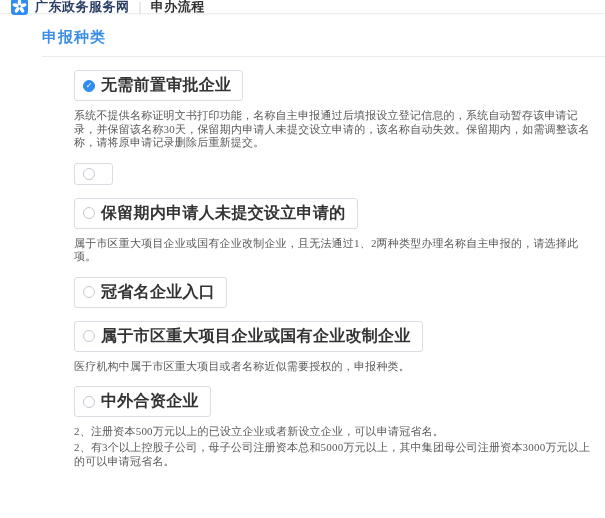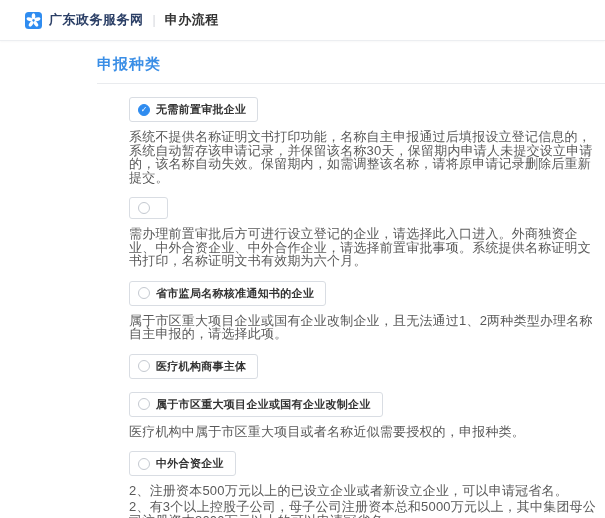--- a/index.html
+++ b/index.html
@@ -4,23 +4,23 @@
 <style>
   * { margin: 0; padding: 0; box-sizing: border-box; }
   html, body {
     width: 605px; height: 518px;
     background: #ffffff;
     font-family: "Liberation Sans", "DejaVu Sans", sans-serif;
     overflow: hidden;
   }
   
   .top-header {
-    height: 41px;
+    height: 14px;
     display: flex; align-items: center;
-    padding-left: 25px;
+    padding-left: 11px;
     background: #ffffff;
     border-bottom: 1px solid #eceef1;
     box-shadow: 0 1px 2px rgba(0,0,0,0.03);
   }
   .logo {
     width: 17px; height: 17px; flex: 0 0 17px;
     margin-right: 7px; display: inline-block;
   }
   .site-name {
     font-size: 13px; font-weight: bold; color: #2b3f66;
@@ -28,21 +28,21 @@
   }
   .header-sep {
     color: #d4d7dc; font-size: 12px; margin: 0 9px;
     font-weight: normal;
   }
   .header-page {
     font-size: 13px; font-weight: bold; color: #333;
     letter-spacing: 0.5px;
   }
   
-  .main { padding: 14px 0 0 97px; }
+  .main { padding: 14px 0 0 42px; }
   .page-title {
     font-size: 15px; font-weight: 600; color: #3a8ee6;
     letter-spacing: 1px; margin-bottom: 9px;
   }
   .title-divider {
     border: none; border-top: 1px solid #e9ebee;
     margin: 0 0 13px 0;
   }
   
   .options { margin-left: 32px; padding-right: 6px; }
@@ -57,28 +57,29 @@
   .radio {
     width: 12px; height: 12px; flex: 0 0 12px;
     border-radius: 50%;
     margin-right: 6px;
     display: inline-flex; align-items: center; justify-content: center;
     border: 1px solid #c4c9d0; background: #fff;
     color: #fff; font-size: 8px; line-height: 1;
   }
   .radio.checked { background: #2f8cf0; border-color: #2f8cf0; }
   .option-label {
-    font-size: 11px; font-weight: bold; color: #333;
+    font-size: 16px; font-weight: bold; color: #333;
     letter-spacing: 0.3px; white-space: nowrap;
   }
   .option-desc {
     margin-top: 8px;
-    font-size: 13px; color: #595959;
+    font-size: 11px; color: #595959;
     line-height: 13.5px;
     letter-spacing: 0.2px;
+    font-family: Liberation Serif, serif;
   }
   .desc-line { margin-bottom: 2.5px; }
 </style>
 </head>
 <body>
 
 <header class="top-header">
   <span class="logo">
     <svg viewBox="0 0 24 24" width="17" height="17">
       <rect width="24" height="24" rx="5" fill="#2f8cf0"></rect>
@@ -101,28 +102,28 @@
   <h1 class="page-title">申报种类</h1>
   <hr class="title-divider">
 
   <div class="options" id="options-list">
       <div class="option-group"><div class="option-box">
           <span class="radio checked">✓</span>
           <span class="option-label">无需前置审批企业</span>
         </div><div class="option-desc">系统不提供名称证明文书打印功能，名称自主申报通过后填报设立登记信息的，系统自动暂存该申请记录，并保留该名称30天，保留期内申请人未提交设立申请的，该名称自动失效。保留期内，如需调整该名称，请将原申请记录删除后重新提交。</div></div>
       <div class="option-group"><div class="option-box">
           <span class="radio"></span>
-        </div><div class="option-desc">需办理前置审批后方可进行设立登记的企业，请选择此入口进入。外商独资企业、中外合资企业、中外合作企业，请选择前置审批事项。系统提供名称证明文书打印，名称证明文书有效期为六个月。</div></div>
+        </div></div>
       <div class="option-group"><div class="option-box">
           <span class="radio"></span>
-          <span class="option-label">省市监局名称核准通知书的企业</span>
+          <span class="option-label">保留期内申请人未提交设立申请的</span>
         </div><div class="option-desc">属于市区重大项目企业或国有企业改制企业，且无法通过1、2两种类型办理名称自主申报的，请选择此项。</div></div>
       <div class="option-group"><div class="option-box">
           <span class="radio"></span>
-          <span class="option-label">医疗机构商事主体</span>
+          <span class="option-label">冠省名企业入口</span>
         </div></div>
       <div class="option-group"><div class="option-box">
           <span class="radio"></span>
           <span class="option-label">属于市区重大项目企业或国有企业改制企业</span>
         </div><div class="option-desc">医疗机构中属于市区重大项目或者名称近似需要授权的，申报种类。</div></div>
       <div class="option-group"><div class="option-box">
           <span class="radio"></span>
           <span class="option-label">中外合资企业</span>
         </div><div class="option-desc">
           <div class="desc-line">2、注册资本500万元以上的已设立企业或者新设立企业，可以申请冠省名。</div>

